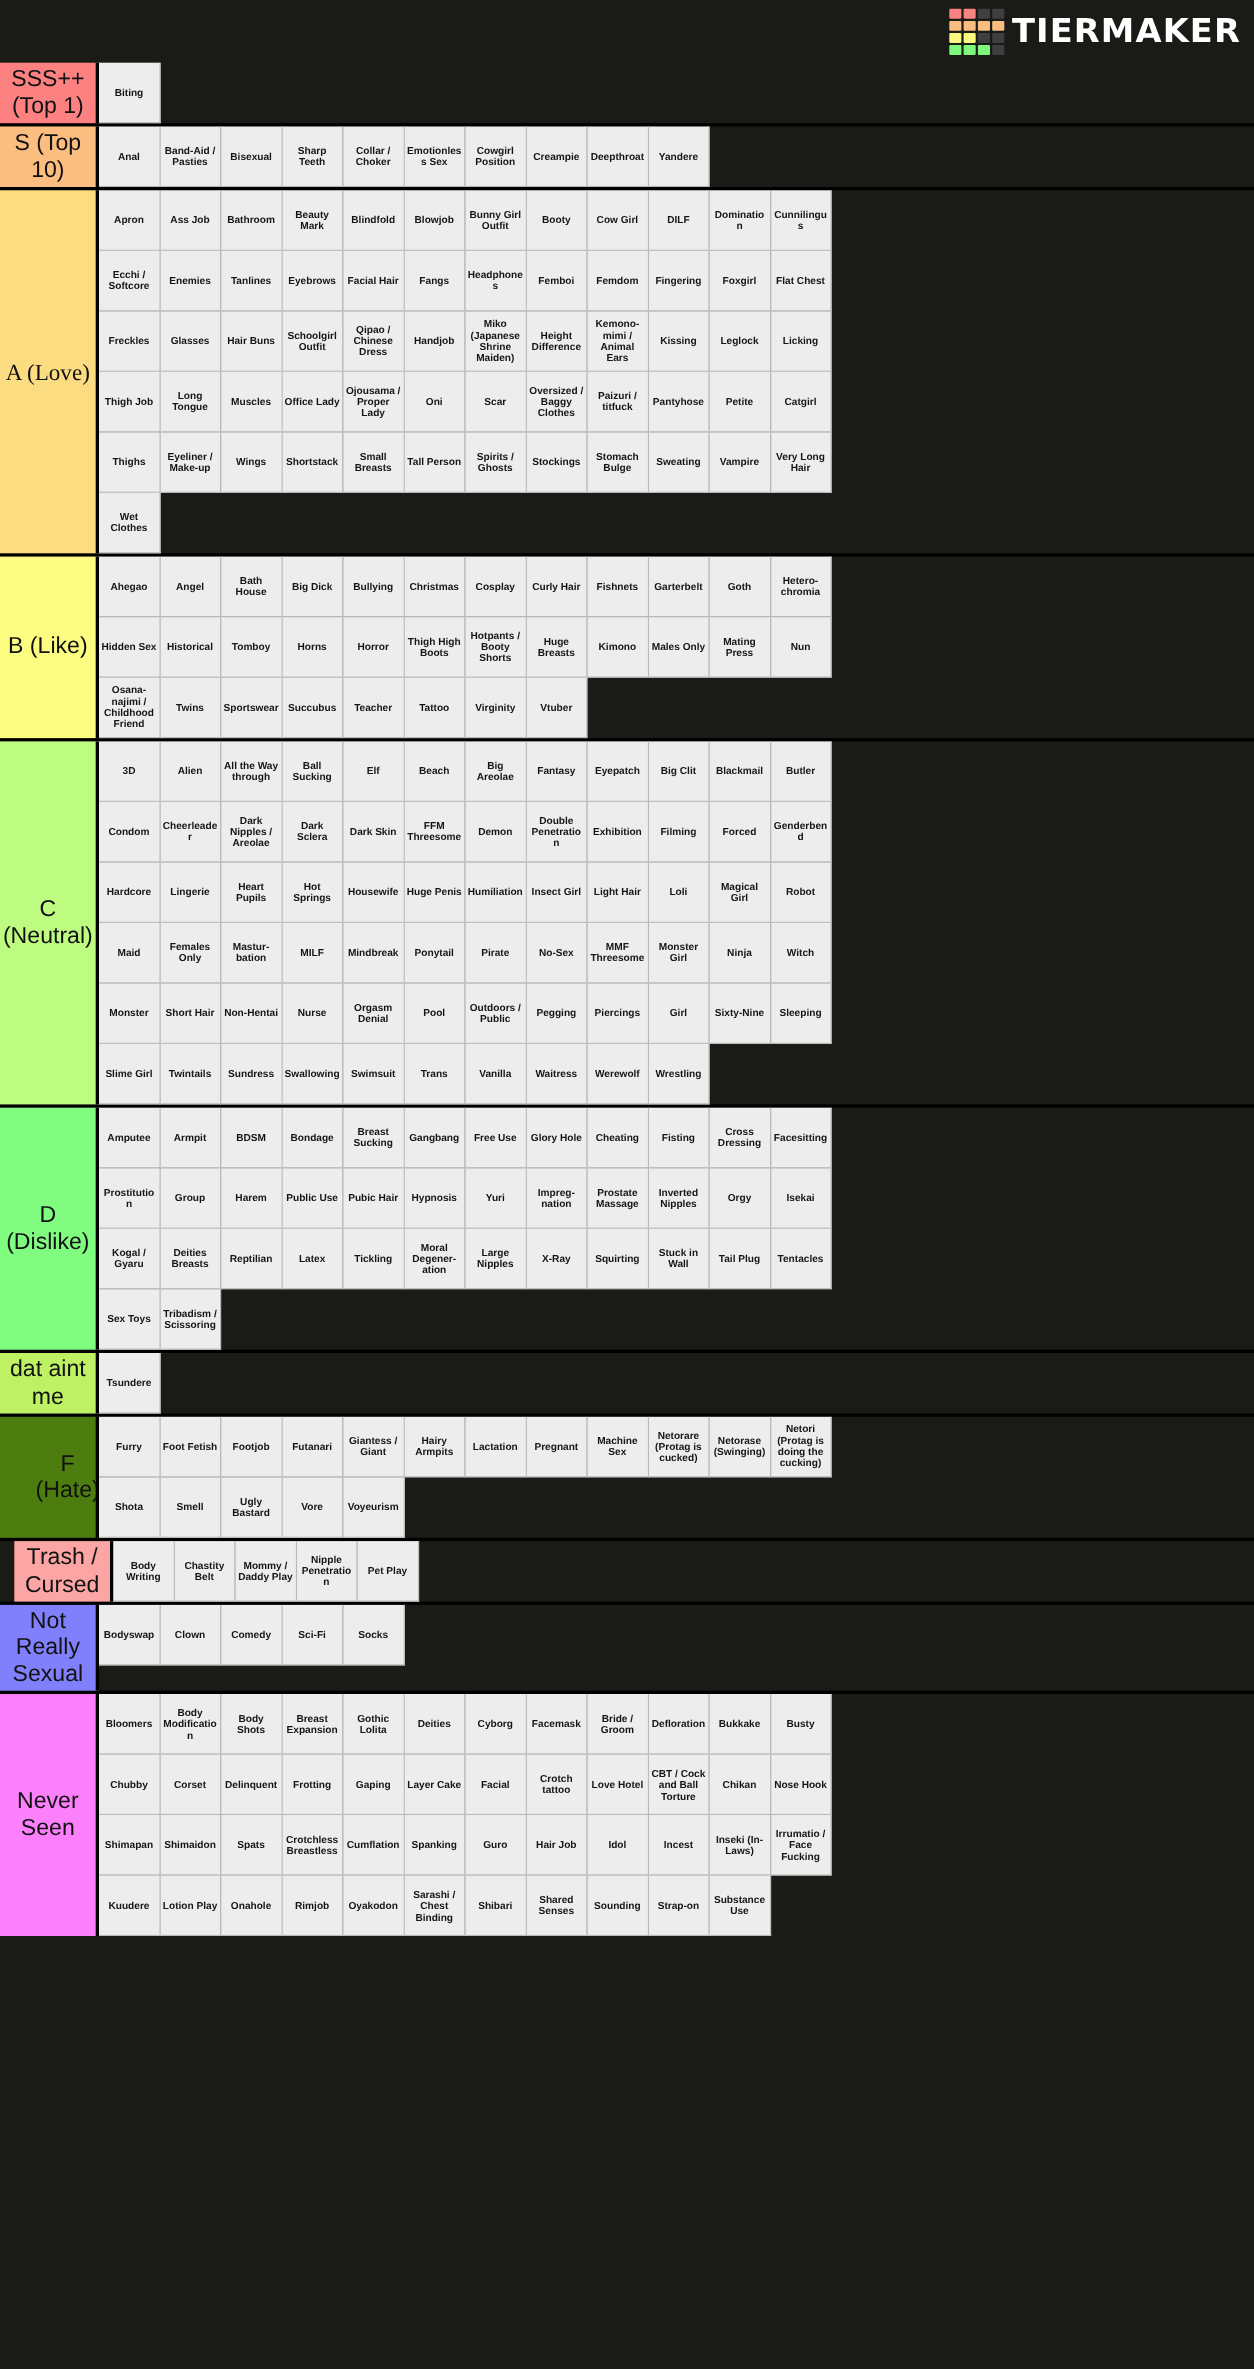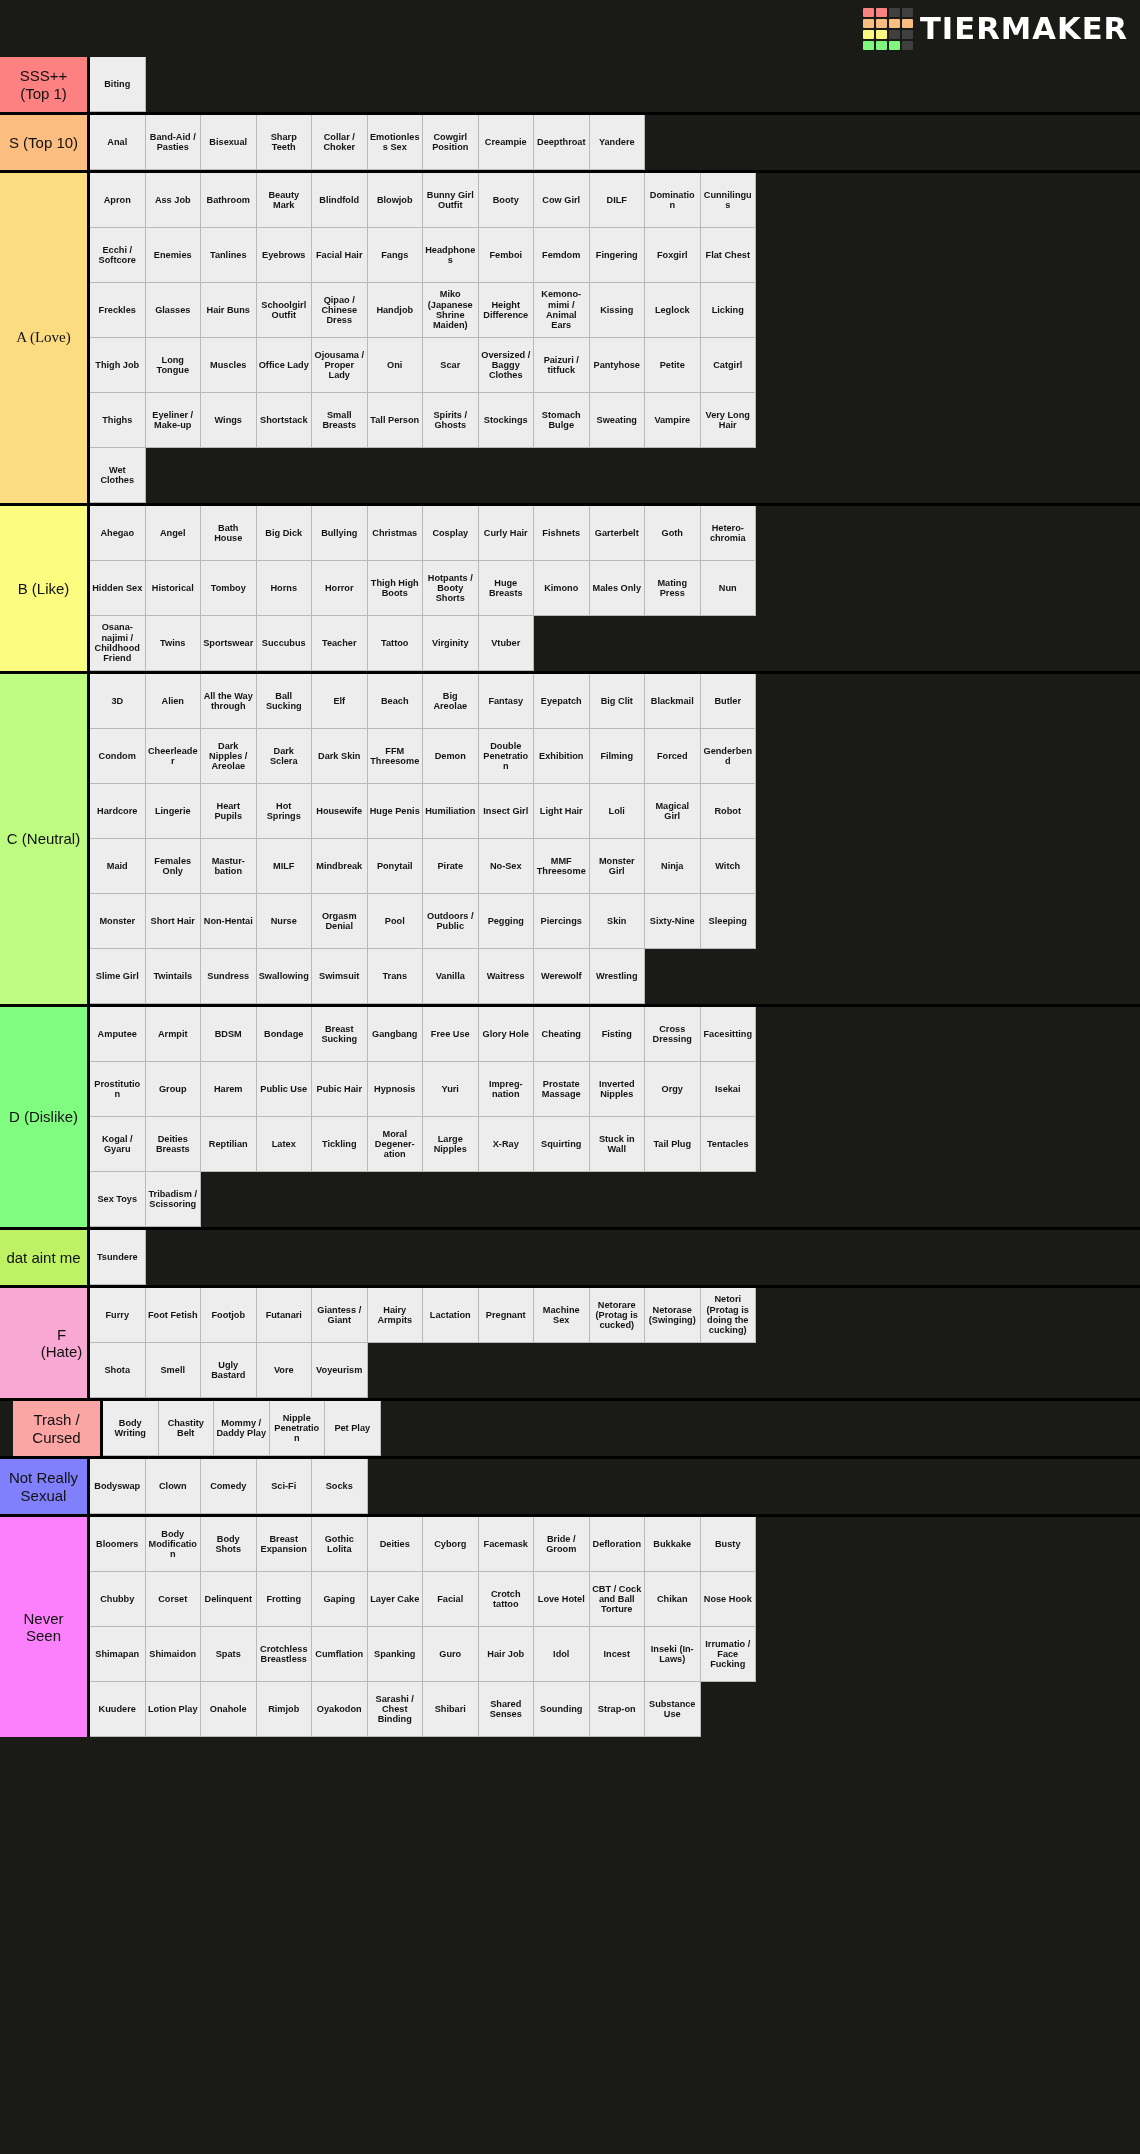--- a/index.html
+++ b/index.html
@@ -59,21 +59,21 @@
   .tier-label {
     width: 90px;
     min-width: 90px;
     flex: 0 0 90px;
     display: flex;
     align-items: center;
     justify-content: center;
     text-align: center;
     padding: 3px 4px;
     color: #111;
-    font-size: 15px;
+    font-size: 21px;
     line-height: 1.15;
     font-family: "Liberation Sans", sans-serif;
     border-right: 3px solid #000;
     overflow: hidden;
   }
   .tier-rows {
     flex: 1 1 auto;
     display: flex;
     flex-direction: column;
     min-width: 0;
@@ -390,21 +390,21 @@
           <div class="row">
             <div class="cell">Monster</div>
             <div class="cell">Short Hair</div>
             <div class="cell">Non-Hentai</div>
             <div class="cell">Nurse</div>
             <div class="cell">Orgasm Denial</div>
             <div class="cell">Pool</div>
             <div class="cell">Outdoors / Public</div>
             <div class="cell">Pegging</div>
             <div class="cell">Piercings</div>
-            <div class="cell">Skin</div>
+            <div class="cell">Girl</div>
             <div class="cell">Sixty-Nine</div>
             <div class="cell">Sleeping</div>
             <div class="spacer"></div>
           </div>
           <div class="row">
             <div class="cell">Slime Girl</div>
             <div class="cell">Twintails</div>
             <div class="cell">Sundress</div>
             <div class="cell">Swallowing</div>
             <div class="cell">Swimsuit</div>
@@ -498,21 +498,21 @@
             <div class="cell empty"></div>
             <div class="cell empty"></div>
             <div class="cell empty"></div>
             <div class="cell empty"></div>
             <div class="cell empty"></div>
             <div class="spacer"></div>
           </div>
         </div>
       </div>
       <div class="tier">
-        <div class="tier-label" style="background: #f9a8d4; padding-left: 40px;">F (Hate)</div>
+        <div class="tier-label" style="background: #4d7c0f; padding-left: 40px;">F (Hate)</div>
         <div class="tier-rows">
           <div class="row">
             <div class="cell">Furry</div>
             <div class="cell">Foot Fetish</div>
             <div class="cell">Footjob</div>
             <div class="cell">Futanari</div>
             <div class="cell">Giantess / Giant</div>
             <div class="cell">Hairy Armpits</div>
             <div class="cell">Lactation</div>
             <div class="cell">Pregnant</div>

